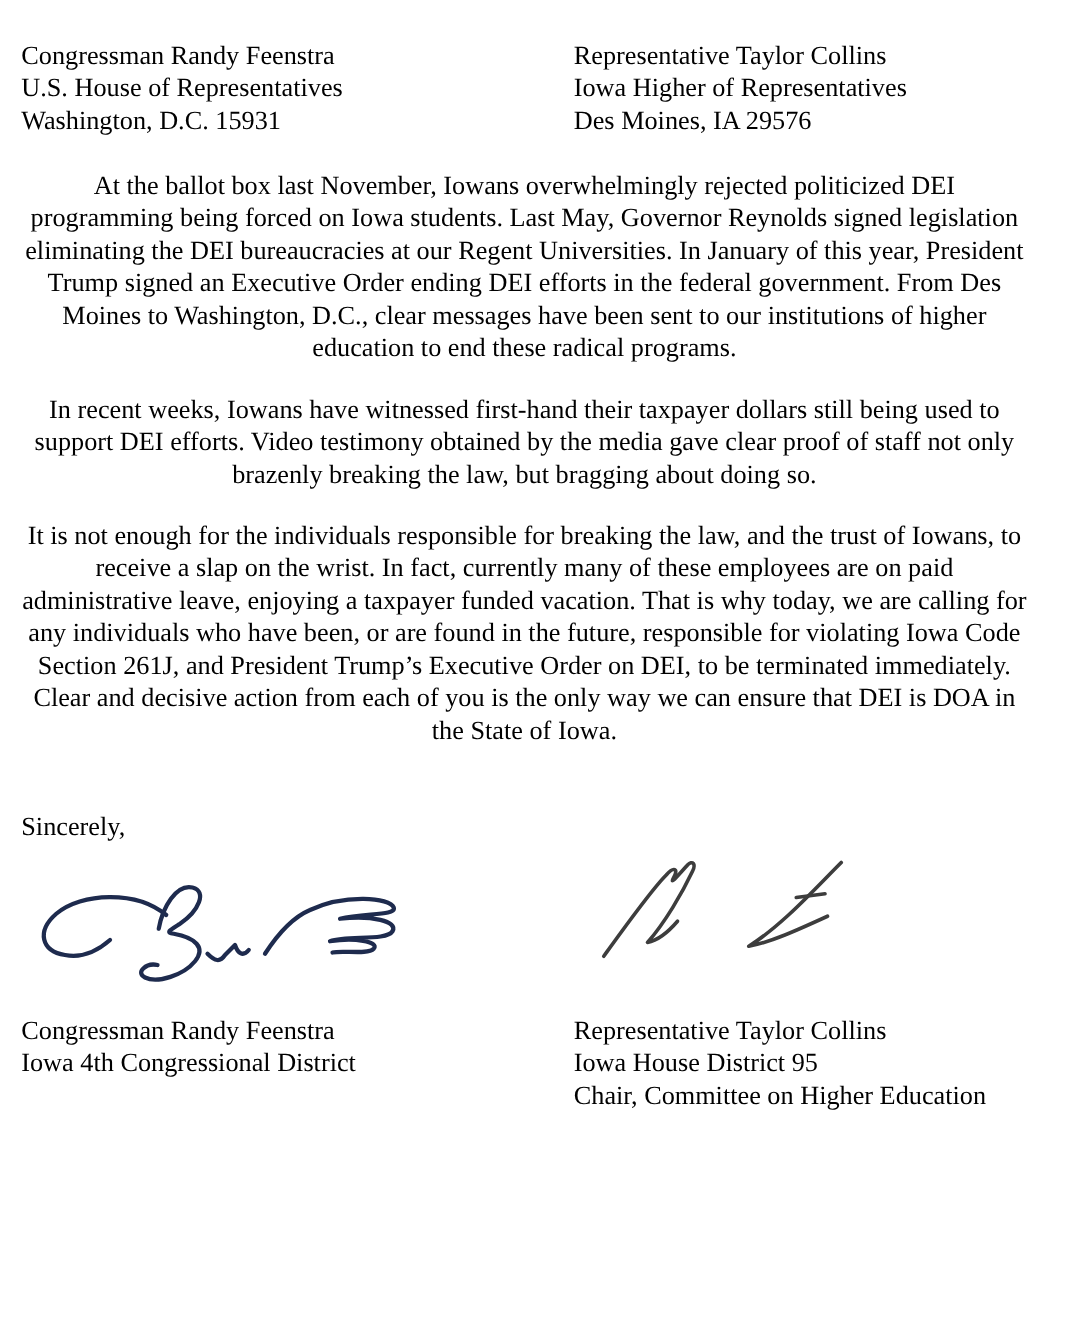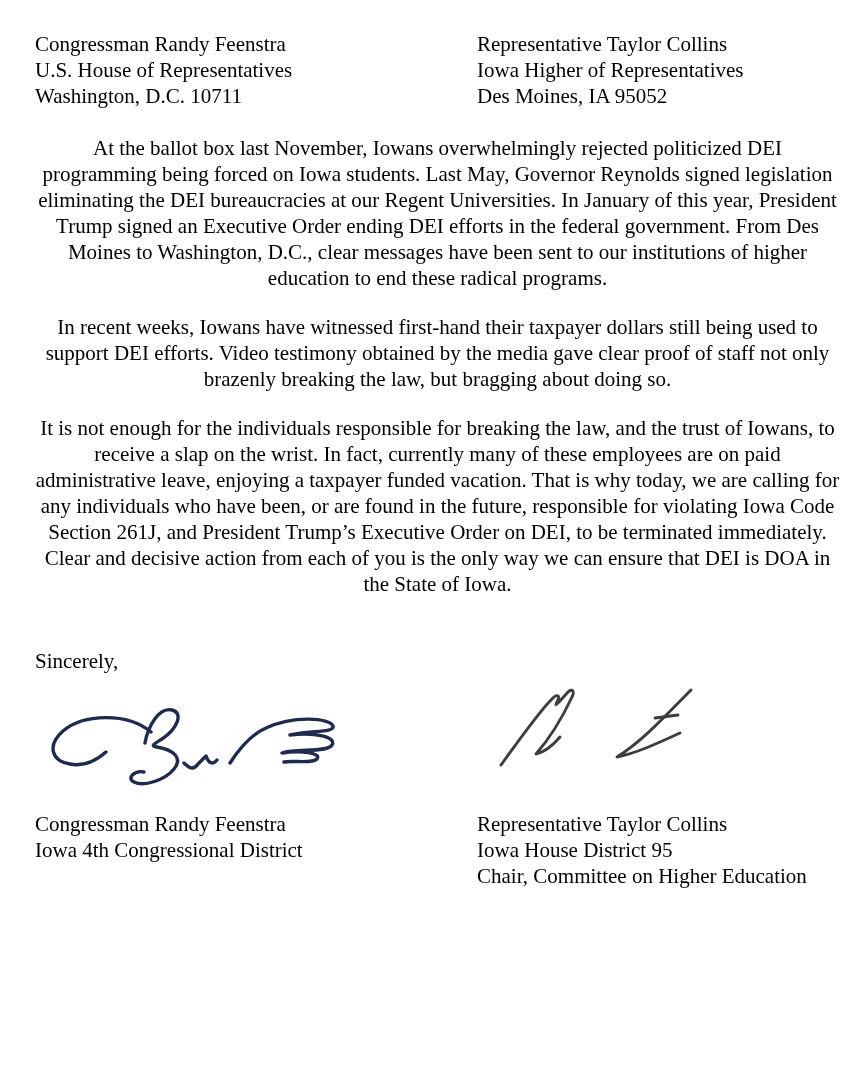--- a/index.html
+++ b/index.html
@@ -6,21 +6,21 @@
   html, body { background: #ffffff; }
   .page {
     position: relative;
     width: 867px;
     height: 1071px;
     background: #ffffff;
     color: #000000;
     font-family: "Liberation Serif", "DejaVu Serif", serif;
     font-size: 21px;
     line-height: 26px;
-    padding: 31px 30px 0 35px;
+    padding: 31px 30px 0 17px;
     overflow: hidden;
   }
   .row { display: flex; flex-direction: row; }
   .col-left  { flex: 0 0 442px; }
   .col-right { flex: 1 1 auto; }
   .salutation { margin-top: 78px; }
   .para { margin-top: 26px; width: 805px; text-align: center; }
   .para + .para { margin-top: 23px; }
   .closing { margin-top: 51px; }
   .sig-row { margin-top: 6px; height: 112px; position: relative; }
@@ -31,26 +31,26 @@
 </style>
 </head>
 <body>
 
 <div class="page">
 
   <div class="row">
     <div class="col-left">
       <div>Congressman Randy Feenstra</div>
       <div>U.S. House of Representatives</div>
-      <div>Washington, D.C. 10711</div>
+      <div>Washington, D.C. 15931</div>
     </div>
     <div class="col-right">
       <div>Representative Taylor Collins</div>
       <div>Iowa Higher of Representatives</div>
-      <div>Des Moines, IA 95052</div>
+      <div>Des Moines, IA 29576</div>
     </div>
   </div>
 
 
   <p class="para">At the ballot box last November, Iowans overwhelmingly rejected politicized DEI programming being forced on Iowa students. Last May, Governor Reynolds signed legislation eliminating the DEI bureaucracies at our Regent Universities. In January of this year, President Trump signed an Executive Order ending DEI efforts in the federal government. From Des Moines to Washington, D.C., clear messages have been sent to our institutions of higher education to end these radical programs.</p>
   <p class="para">In recent weeks, Iowans have witnessed first-hand their taxpayer dollars still being used to support DEI efforts. Video testimony obtained by the media gave clear proof of staff not only brazenly breaking the law, but bragging about doing so.</p>
   <p class="para">It is not enough for the individuals responsible for breaking the law, and the trust of Iowans, to receive a slap on the wrist. In fact, currently many of these employees are on paid administrative leave, enjoying a taxpayer funded vacation. That is why today, we are calling for any individuals who have been, or are found in the future, responsible for violating Iowa Code Section 261J, and President Trump’s Executive Order on DEI, to be terminated immediately. Clear and decisive action from each of you is the only way we can ensure that DEI is DOA in the State of Iowa.</p>
 
   <div class="closing">Sincerely,</div>
 

